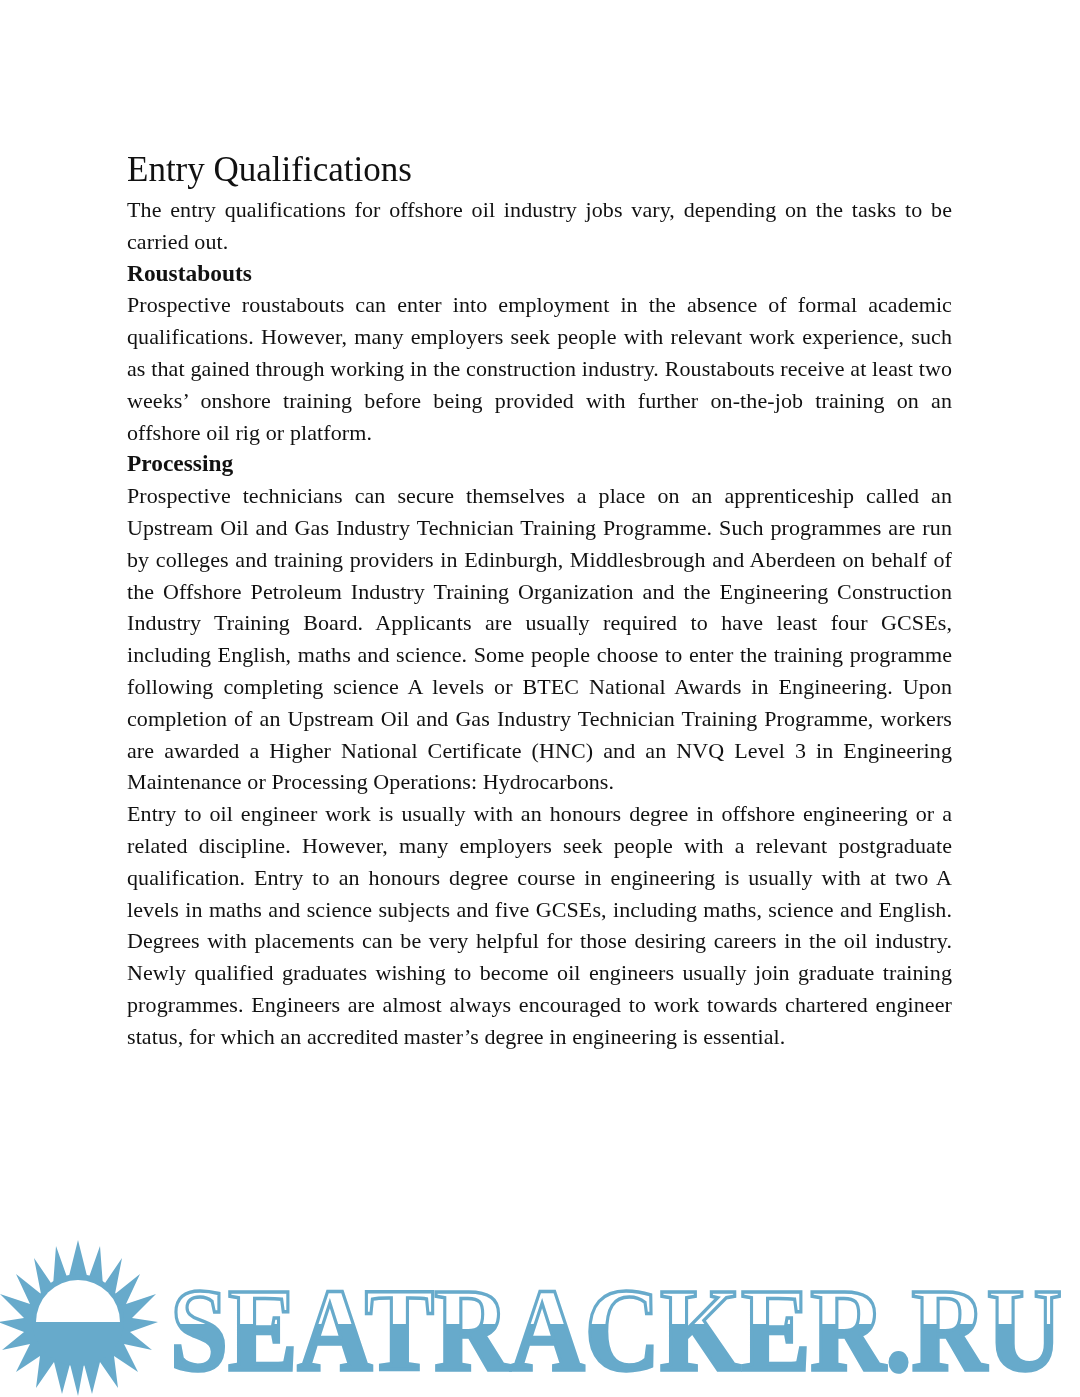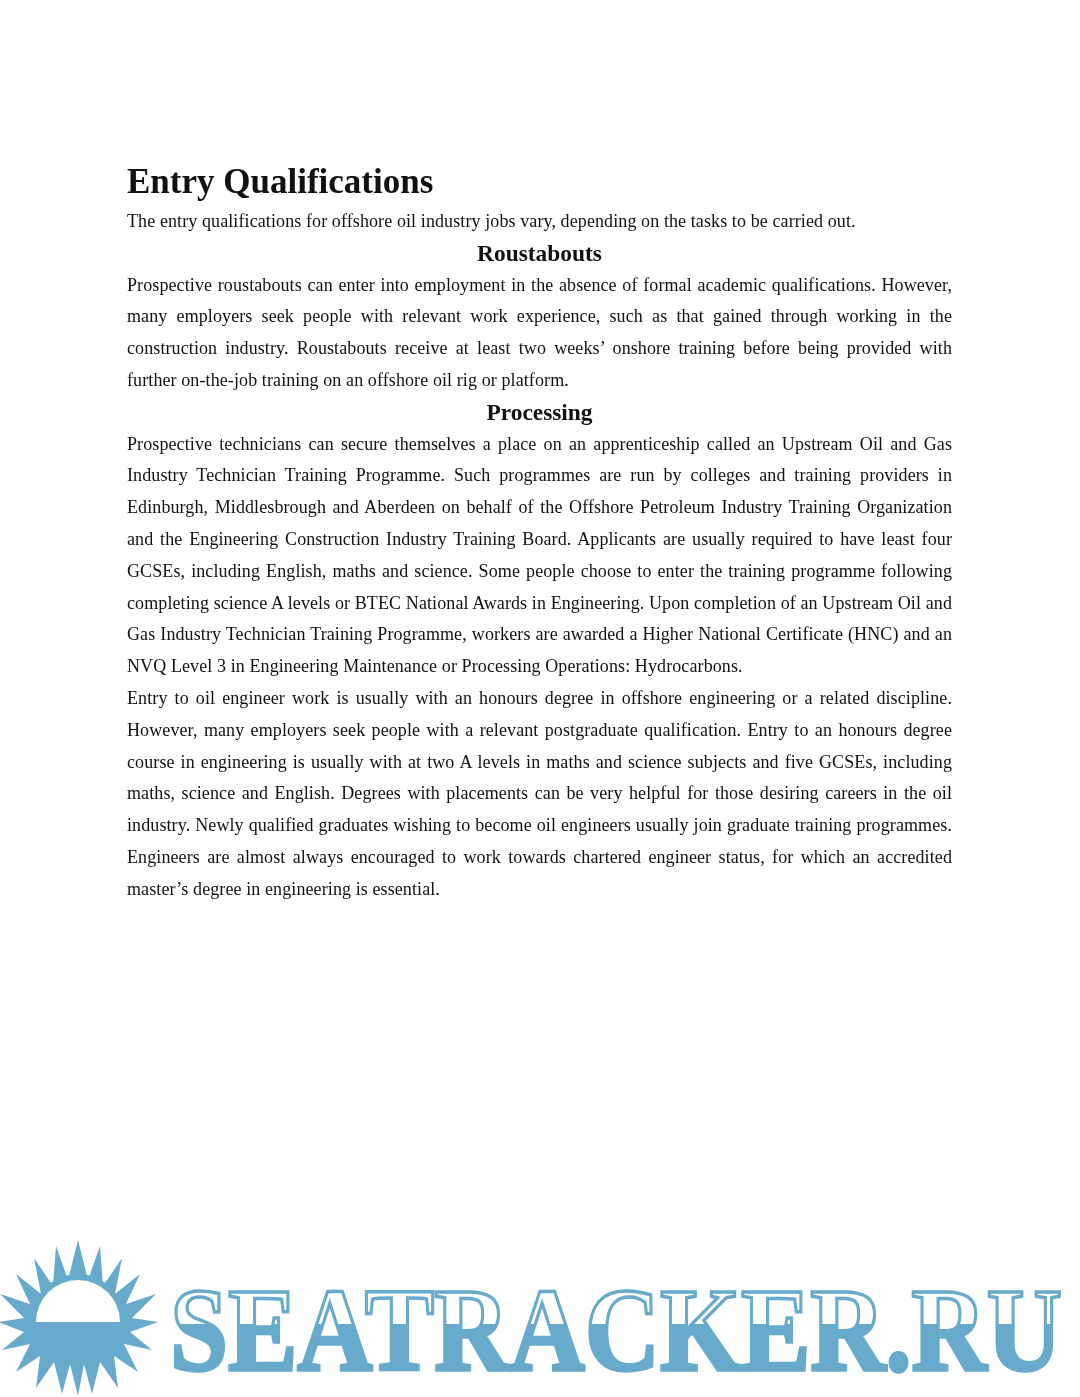--- a/index.html
+++ b/index.html
@@ -2,28 +2,28 @@
 <html><head>
 <meta charset="utf-8">
 <style>
   html, body { margin: 0; padding: 0; background: #ffffff; }
   body { width: 1080px; height: 1397px; position: relative; overflow: hidden; }
   .page {
     position: absolute; left: 127px; top: 148px; width: 825px;
     font-family: "Liberation Serif", serif; color: #111;
   }
   .title {
-    font-size: 35px; font-weight: bold; line-height: 44px; margin: 12px 0 2px 0;
+    font-size: 35px; font-weight: normal; line-height: 44px; margin: 0 0 2px 0;
   }
   .para {
-    font-size: 18px; line-height: 31.8px; margin: 0; text-align: justify;
+    font-size: 22px; line-height: 31.8px; margin: 0; text-align: justify;
     letter-spacing: 0.1px;
   }
   .heading {
-    font-size: 23.4px; font-weight: bold; line-height: 31.8px; margin: 0; text-align: center;
+    font-size: 23.4px; font-weight: bold; line-height: 31.8px; margin: 0;
   }
   .logo {
     position: absolute; left: 0; top: 1238px; width: 1080px; height: 159px; text-decoration: underline;
   }
   .logo svg { display: block; }
 </style>
 </head>
 <body>
 
 <div class="page">

